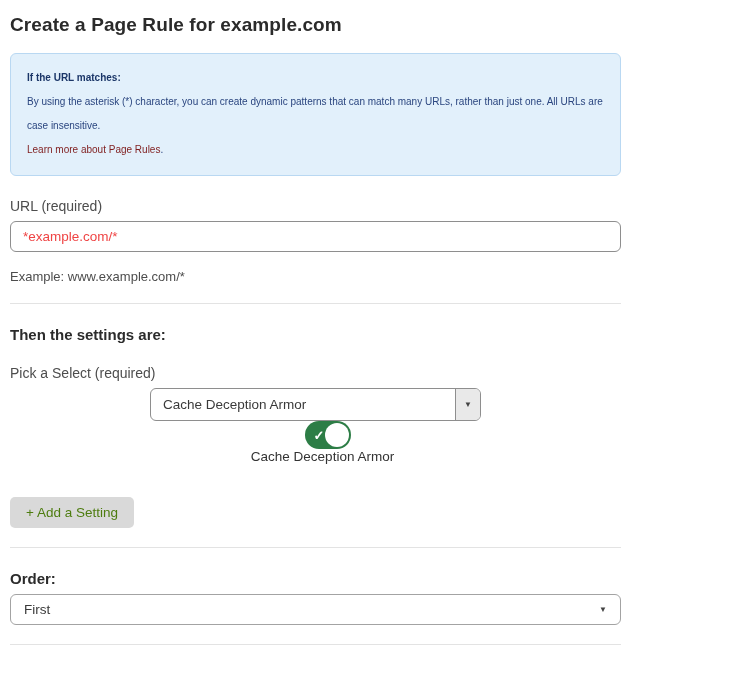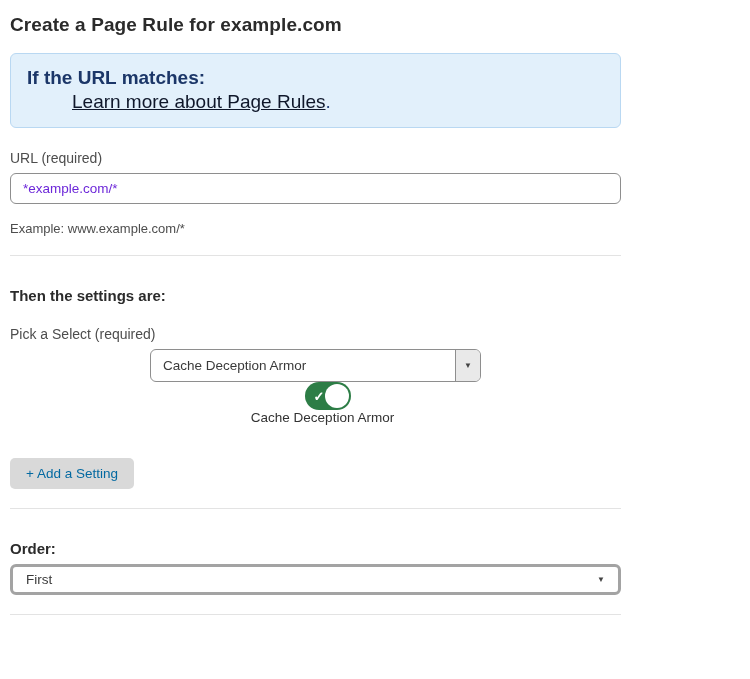--- a/index.html
+++ b/index.html
@@ -20,69 +20,67 @@
     color: #2b2b2b;
     letter-spacing: 0.1px;
     margin-top: 2px;
   }
   .info-box {
     margin-top: 17px;
     background: #e2f0fb;
     border: 1px solid #b9d8f2;
     border-radius: 6px;
     padding: 12px 16px 13px 16px;
-    font-size: 19px;
+    font-size: 10px;
     line-height: 24px;
     color: #2a457f;
   }
   .info-heading {
     font-weight: bold;
     color: #1b3668;
   }
   .info-link {
-    color: #0f172a;
-    text-decoration: underline;
-    cursor: pointer;
-    margin-left: 45px;
+    color: #7f1d1d;
+    cursor: pointer;
   }
   .field-label {
     display: block;
     font-size: 14px;
     color: #4d4d4d;
     margin-top: 22px;
   }
   .text-input {
     display: block;
     width: 100%;
     height: 31px;
     margin-top: 7px;
     border: 1px solid #8e8e8e;
     border-radius: 6px;
     padding: 0 12px;
     font-size: 13.5px;
-    color: #6d28d9;
+    color: #ef4444;
     font-family: "Liberation Sans", sans-serif;
     outline: none;
     background: #ffffff;
   }
   .helper-text {
     font-size: 13px;
     color: #4d4d4d;
     margin-top: 17px;
   }
   .divider {
     border: none;
     border-top: 1px solid #e3e3e3;
     margin-top: 19px;
   }
   .section-heading {
     font-size: 15px;
     font-weight: bold;
     color: #2b2b2b;
-    margin-top: 31px;
+    margin-top: 22px;
   }
   .setting-row {
     display: flex;
     align-items: center;
     margin-top: 7px;
     flex-direction: column;
   }
   .setting-select {
     width: 331px;
     height: 33px;
@@ -152,30 +150,30 @@
     display: inline-block;
     border: none;
     border-radius: 5px;
     font-size: 13.5px;
     font-family: "Liberation Sans", sans-serif;
     padding: 8px 16px;
     cursor: pointer;
   }
   .btn-gray {
     background: #d9d9d9;
-    color: #0369a1;
+    color: #4d7c0f;
   }
   .add-setting-btn {
     margin-top: 33px;
   }
   .order-select {
     width: 100%;
     height: 31px;
     margin-top: 7px;
-    border: 3px solid #a3a3a3;
+    border: 1px solid #a3a3a3;
     border-radius: 6px;
     display: flex;
     align-items: center;
     justify-content: space-between;
     padding: 0 13px;
     background: #ffffff;
     cursor: pointer;
   }
   .order-select .select-value {
     font-size: 13.5px;
@@ -190,20 +188,21 @@
 </style>
 </head>
 <body>
 
 <div class="container">
 
   <h1 class="page-title">Create a Page Rule for example.com</h1>
 
   <div class="info-box">
     <div class="info-heading">If the URL matches:</div>
+    <div class="info-body">By using the asterisk (*) character, you can create dynamic patterns that can match many URLs, rather than just one. All URLs are case insensitive.</div>
     <div class="info-link-line"><a class="info-link">Learn more about Page Rules</a><span>.</span></div>
   </div>
 
   <label class="field-label">URL (required)</label>
   <input class="text-input" type="text" value="*example.com/*" style="">
   <div class="helper-text">Example: www.example.com/*</div>
 
   <hr class="divider">
 
   <h2 class="section-heading">Then the settings are:</h2>

